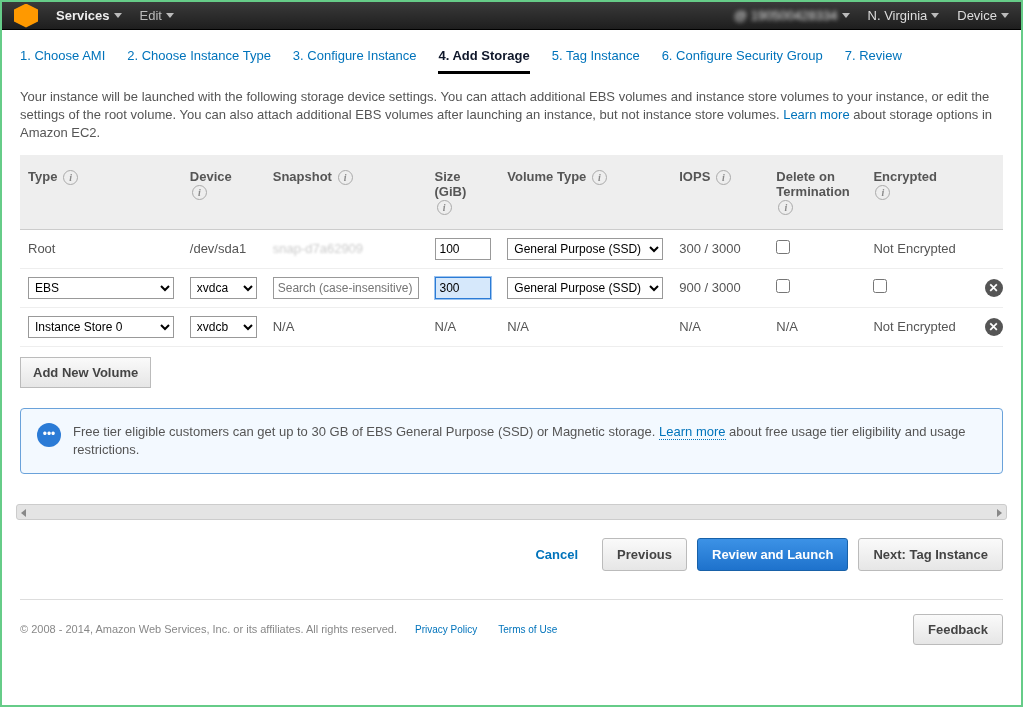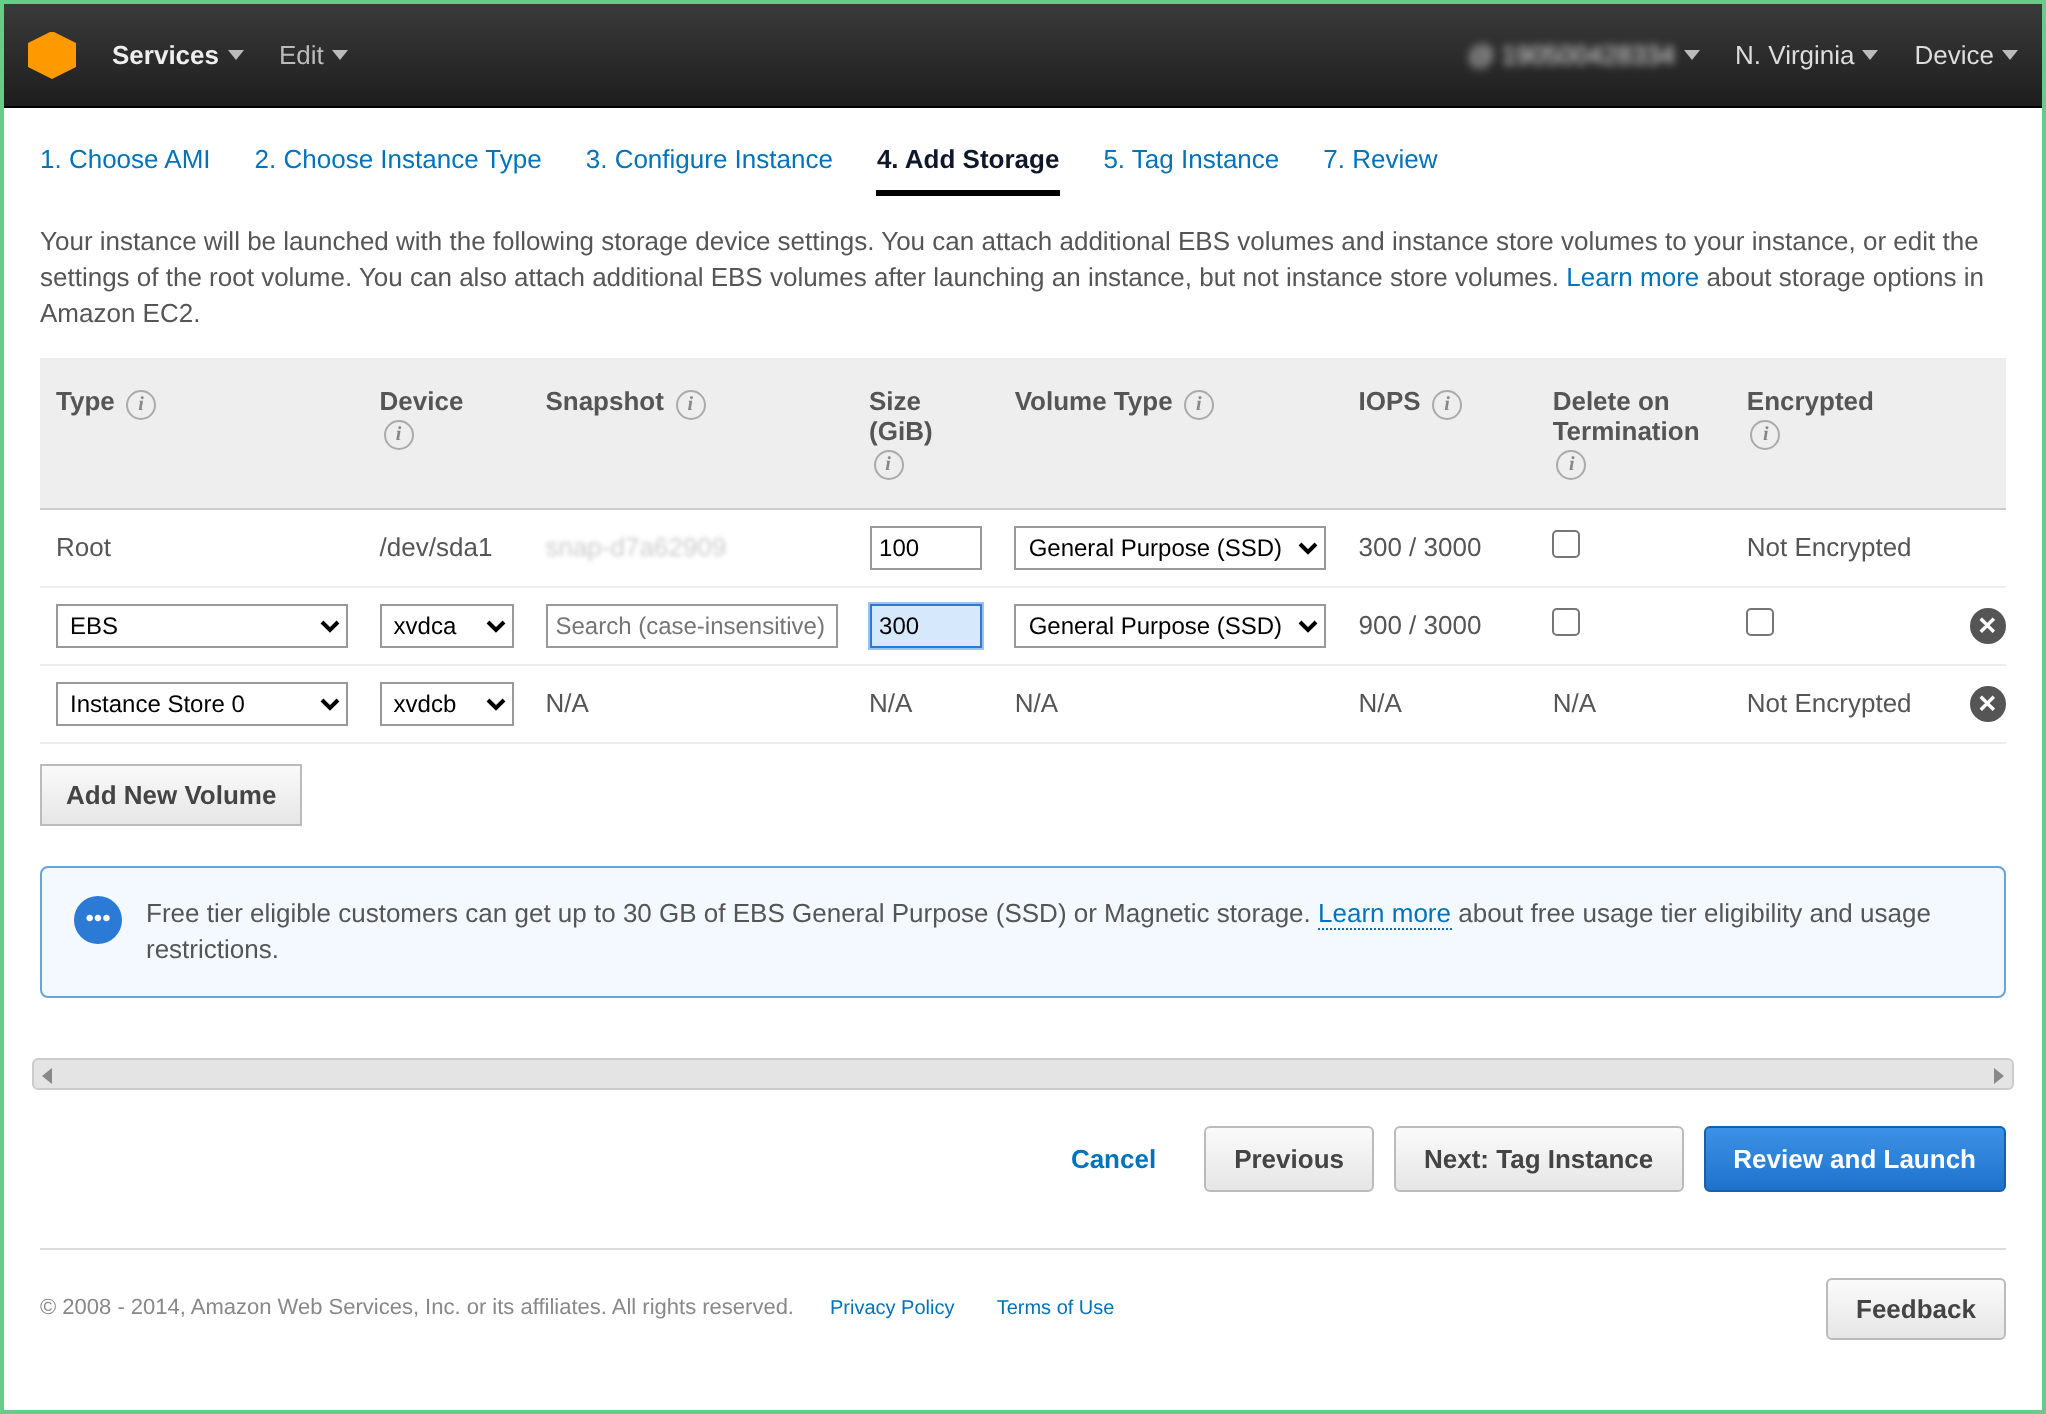--- a/index.html
+++ b/index.html
@@ -1,17 +1,17 @@
 <!DOCTYPE html>
 <html><head>
 <meta charset="utf-8">
 <style>
   * { box-sizing: border-box; margin: 0; padding: 0; }
   body { font-family: Arial, Helvetica, sans-serif; font-size: 13px; color: #333; background: #fff; border: 2px solid #6c8; width: 1023px; height: 707px; overflow: hidden; }
-  .topbar { background: linear-gradient(#3a3a3a,#1e1e1e); color: #ddd; height: 52px; display: flex; align-items: center; padding: 0 12px; border-bottom: 1px solid #000; }
+  .topbar { background: linear-gradient(#3a3a3a,#1e1e1e); color: #ddd; height: 28px; display: flex; align-items: center; padding: 0 12px; border-bottom: 1px solid #000; }
   .topbar .logo { width: 24px; height: 24px; background: #f90; clip-path: polygon(50% 0%, 100% 25%, 100% 75%, 50% 100%, 0% 75%, 0% 25%); margin-right: 18px; }
   .topbar .menu-item { margin-right: 18px; cursor: pointer; color: #eee; font-weight: bold; display: flex; align-items: center; gap: 4px; }
   .topbar .menu-item.light { font-weight: normal; color: #bbb; }
   .topbar .spacer { flex: 1; }
   .topbar .right-item { margin-left: 18px; cursor: pointer; color: #ddd; display: flex; align-items: center; gap: 4px; }
   .chevron-down { width: 0; height: 0; border-left: 4px solid transparent; border-right: 4px solid transparent; border-top: 5px solid #bbb; display: inline-block; }
   .wizard-steps { display: flex; gap: 22px; padding: 18px 18px 10px 18px; font-size: 13px; }
   .wizard-steps .step { color: #0073bb; cursor: pointer; padding-bottom: 8px; }
   .wizard-steps .step.active { color: #0f172a; font-weight: bold; border-bottom: 3px solid #000000; }
   .content { padding: 4px 18px 0 18px; }
@@ -74,20 +74,21 @@
     <span class="chevron-down"></span>
   </div>
 </div>
 
 <div class="wizard-steps">
   <div class="step">1. Choose AMI</div>
   <div class="step">2. Choose Instance Type</div>
   <div class="step">3. Configure Instance</div>
   <div class="step active">4. Add Storage</div>
   <div class="step">5. Tag Instance</div>
+  <div class="step">6. Configure Security Group</div>
   <div class="step">7. Review</div>
 </div>
 
 <div class="content">
   <p class="desc">
     <span>Your instance will be launched with the following storage device settings. You can attach additional EBS volumes and instance store volumes to your instance, or edit the settings of the root volume. You can also attach additional EBS volumes after launching an instance, but not instance store volumes.</span>
     <span class="link">Learn more</span><span> about storage options in Amazon EC2.</span>
   </p>
 
   <table class="storage-table">
@@ -163,22 +164,22 @@
       <span>Free tier eligible customers can get up to 30 GB of EBS General Purpose (SSD) or Magnetic storage. </span><span class="link dotted">Learn more</span><span> about free usage tier eligibility and usage restrictions.</span>
     </div>
   </div>
 </div>
 
 <div class="scroll-bar"></div>
 
 <div class="action-row">
   <button class="btn link-btn">Cancel</button>
   <button class="btn">Previous</button>
+  <button class="btn primary">Review and Launch</button>
   <button class="btn">Next: Tag Instance</button>
-  <button class="btn primary">Review and Launch</button>
 </div>
 
 <div class="footer">
   <span>© 2008 - 2014, Amazon Web Services, Inc. or its affiliates. All rights reserved.</span>
   <span class="links">
     <span class="link">Privacy Policy</span>
     <span class="link">Terms of Use</span>
   </span>
   <button class="feedback">Feedback</button>
 </div>

